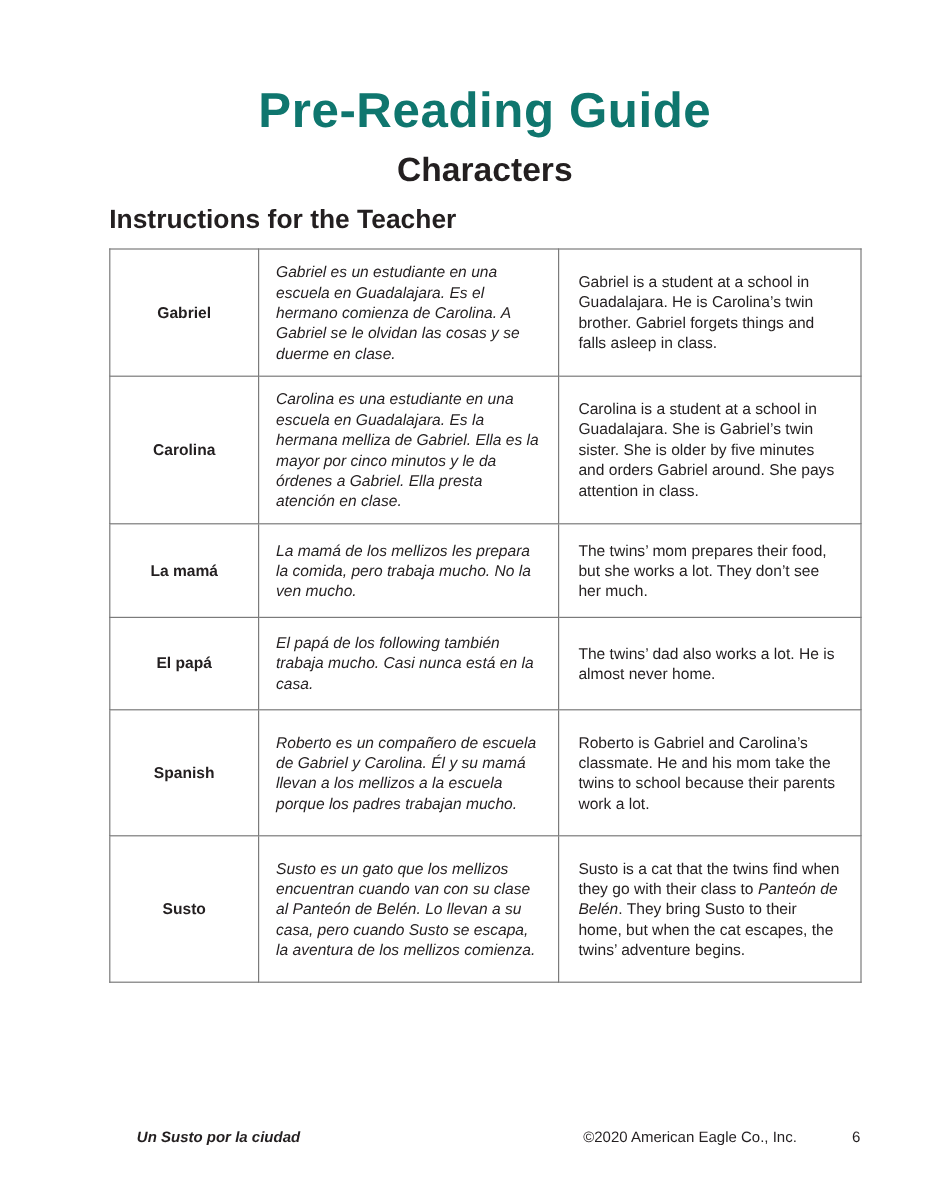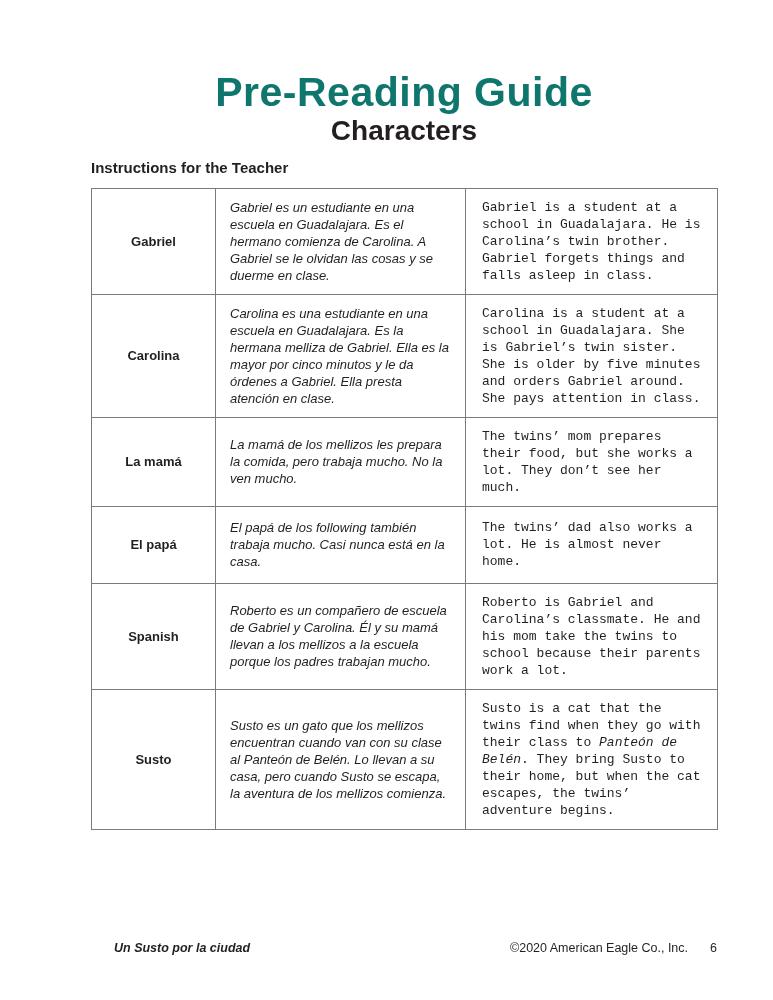--- a/index.html
+++ b/index.html
@@ -19,30 +19,30 @@
   .page-title {
     margin-top: 71px;
     text-align: center;
     font-size: 41px;
     font-weight: bold;
     letter-spacing: 0.5px;
     color: #0f766e;
     line-height: 1.05;
   }
   .page-subtitle {
-    margin-top: 2px;
+    margin-top: 13px;
     text-align: center;
     font-size: 28px;
     font-weight: bold;
     color: #231f20;
     line-height: 1.05;
   }
   .section-heading {
     margin-top: 15px;
-    font-size: 15px;
+    font-size: 22px;
     font-weight: bold;
     line-height: 1.1;
   }
   .intro {
     margin-top: 7px;
     font-size: 13.5px;
     line-height: 17.5px;
   }
   table.characters {
     margin-top: 11px;
@@ -63,21 +63,20 @@
     padding: 4px;
   }
   td.spanish-cell {
     width: 250px;
     font-style: italic;
     padding: 10px 12px 10px 14px;
   }
   td.english-cell {
     width: 252px;
     padding: 10px 14px 10px 16px;
-    font-family: Liberation Mono, monospace;
   }
   tr.row-1 td { height: 106px; }
   tr.row-2 td { height: 119px; }
   tr.row-3 td { height: 78px; }
   tr.row-4 td { height: 77px; }
   tr.row-5 td { height: 105px; }
   tr.row-6 td { height: 122px; }
   .italic { font-style: italic; }
   .footer {
     position: absolute;
@@ -90,21 +89,21 @@
     font-size: 12.5px;
   }
   .footer-book {
     font-weight: bold;
     font-style: italic;
     margin-left: 23px;
   }
   .footer-right {
     display: flex;
     align-items: flex-end;
-    gap: 22px;
+    gap: 46px;
   }
 </style>
 </head>
 <body>
 
 <div class="content">
 
   <h1 class="page-title">Pre-Reading Guide</h1>
   <h2 class="page-subtitle">Characters</h2>
   <h3 class="section-heading">Instructions for the Teacher</h3>

